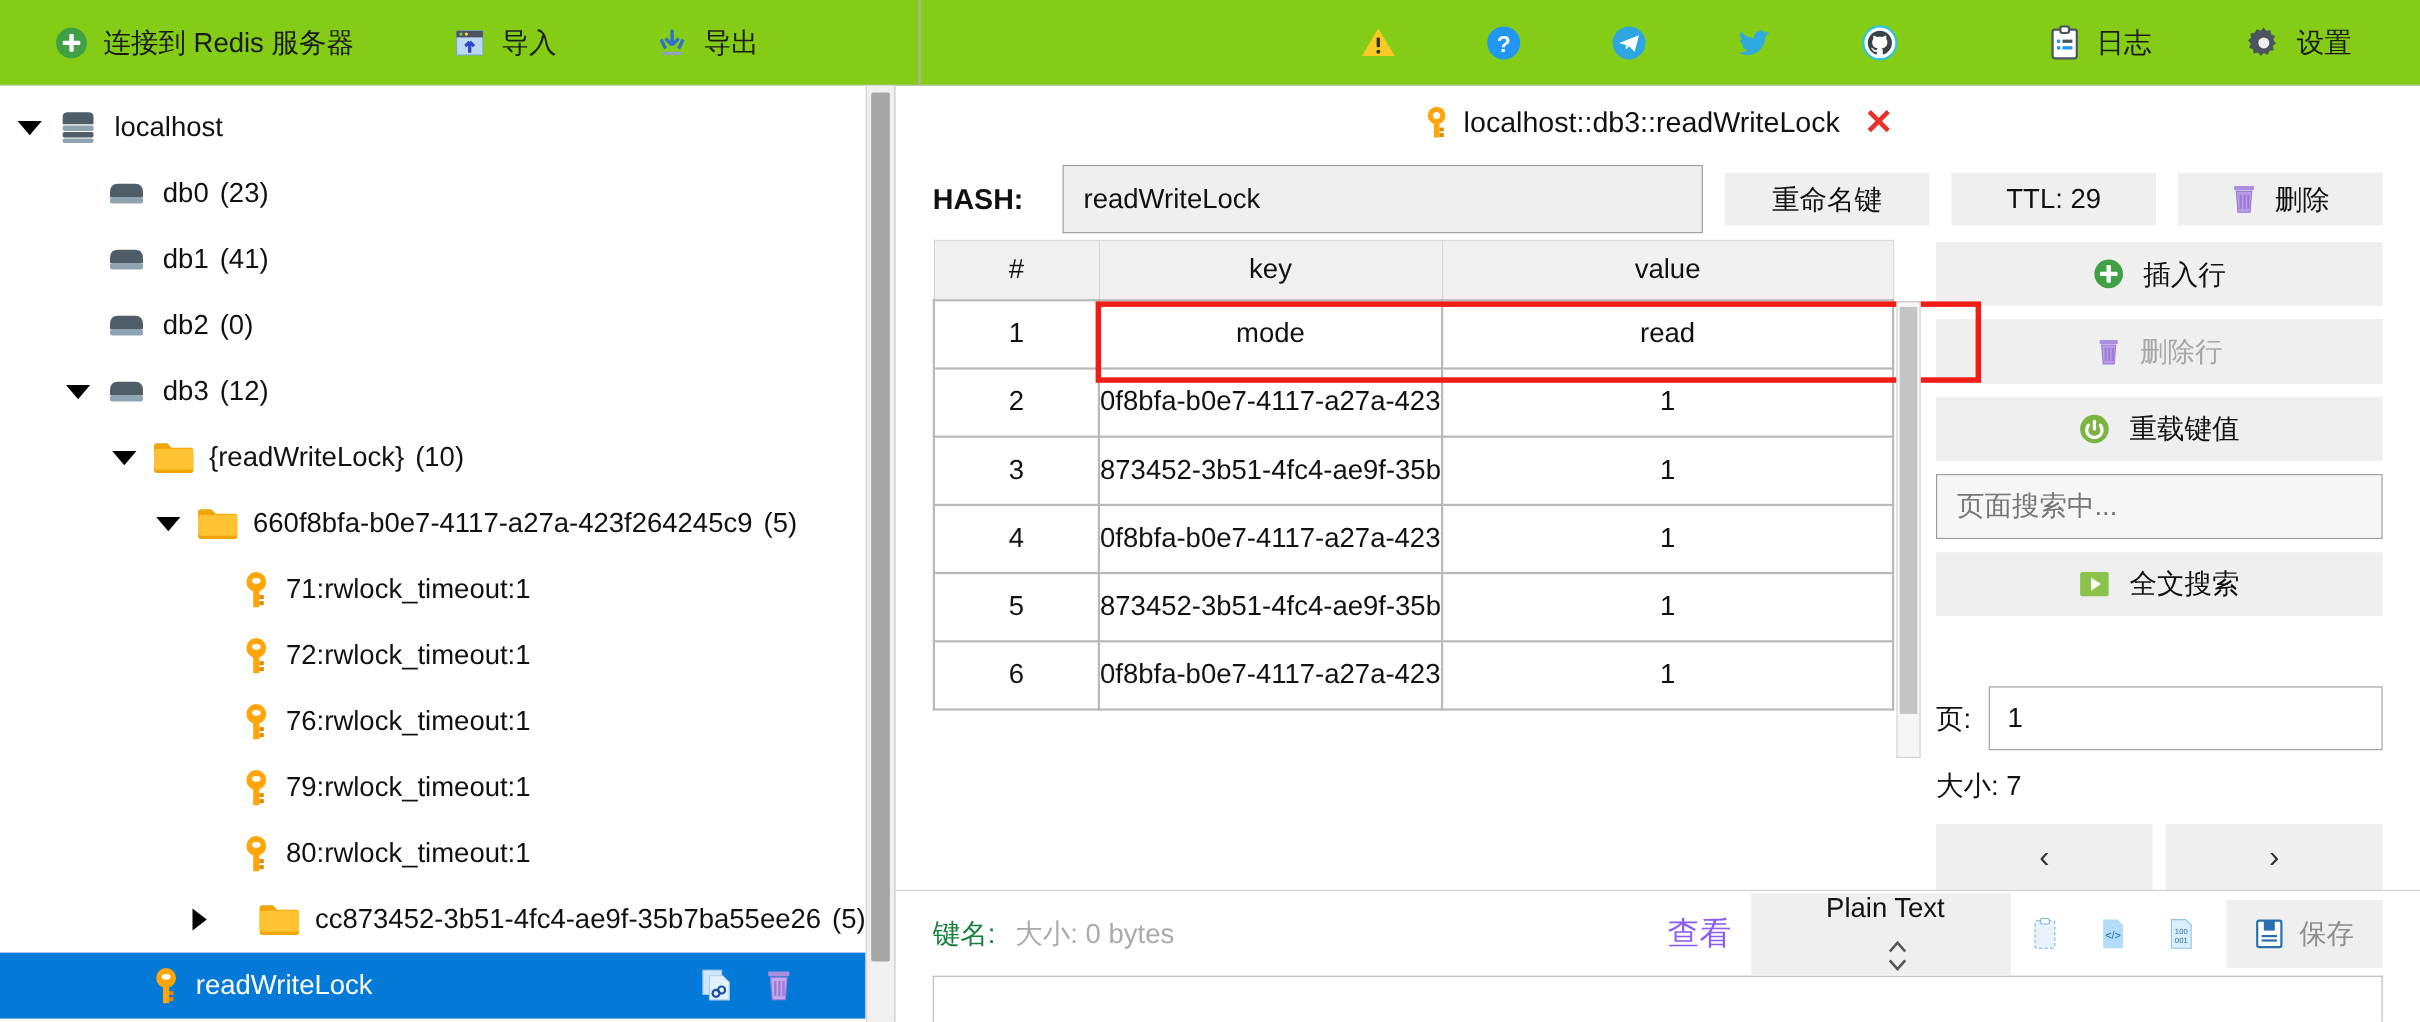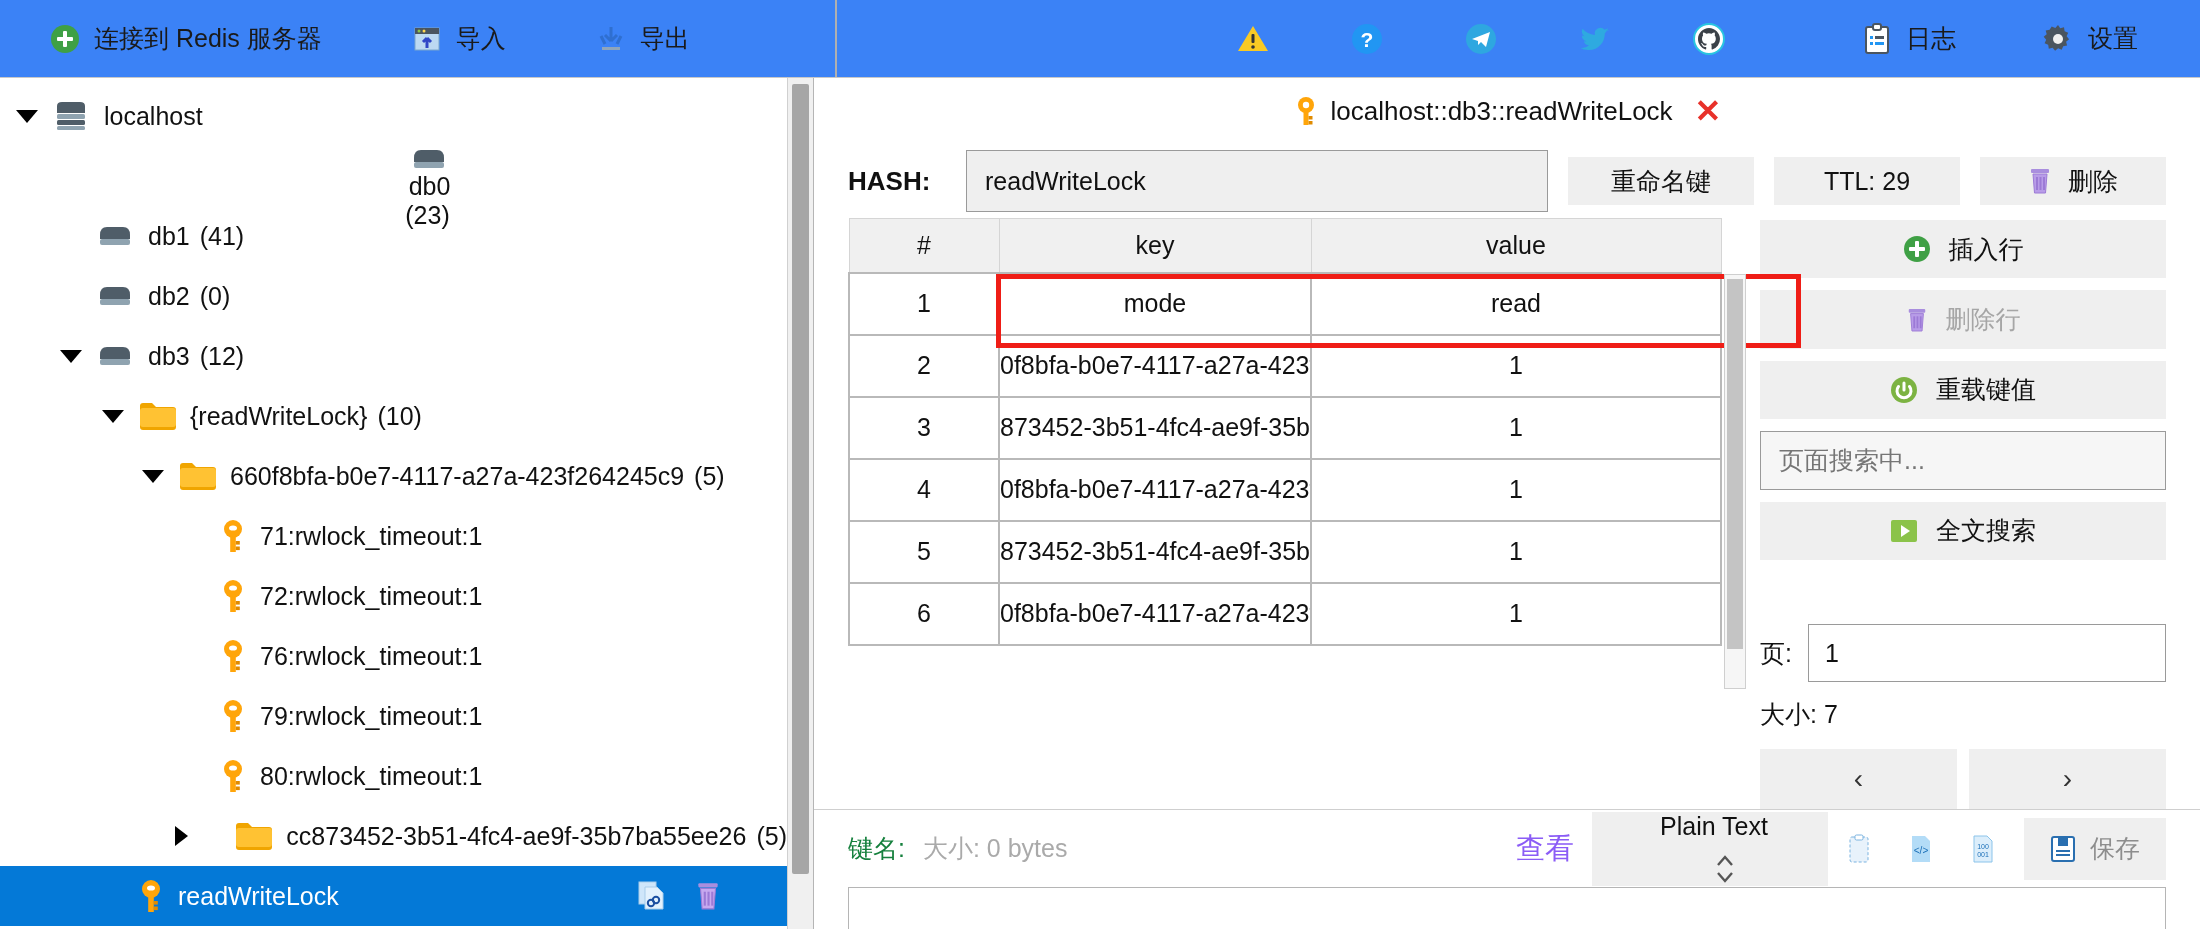--- a/index.html
+++ b/index.html
@@ -7,21 +7,21 @@
     width: 2200px; height: 929px;
     font-family: "Liberation Sans", sans-serif;
     background: #ffffff;
     overflow: hidden;
   }
   #app { position: relative; width: 2200px; height: 929px; display: flex; flex-direction: column; }
 
   
   .toolbar {
     height: 78px; min-height: 78px;
-    background: #3b82f6;
+    background: #84cc16;
     border-bottom: 1px solid #c8c8c8;
     display: flex; align-items: center;
     position: relative;
     gap: 21px;
   }
   .tb-left { width: 814px; display: flex; align-items: center; height: 100%; }
   .tb-sep { width: 2px; height: 100%; background: #b0b0b0; }
   .tb-mid { flex: 1; display: flex; align-items: center; height: 100%; padding-left: 350px; }
   .tb-right { display: flex; align-items: center; height: 100%; padding-right: 40px; }
 
@@ -311,21 +311,21 @@
           <div class="tree-row" style="padding-left: 14px;">
             <span class="arrow down"></span>
             <span class="ico" style="margin-left: 12px;"><svg width="38" height="36" viewBox="0 0 38 36">
                 <path d="M5 8 q0-4 5-4 h18 q5 0 5 4 v7 h-28 Z" fill="#4f5d68"></path>
                 <rect x="5" y="16" width="28" height="5" rx="1.5" fill="#8fa3b0"></rect>
                 <rect x="5" y="22" width="28" height="5" rx="1.5" fill="#4f5d68"></rect>
                 <rect x="5" y="28" width="28" height="4" rx="1.5" fill="#8fa3b0"></rect>
               </svg></span>
             <span class="t-label">localhost</span>
           </div>
-          <div class="tree-row" style="padding-left: 58px; flex-direction: column;">
+          <div class="tree-row" style="padding-left: 58px;">
             <span class="arrow none"></span>
             <span class="ico" style="margin-left: 12px;"><svg width="38" height="26" viewBox="0 0 38 26">
                 <path d="M4 12 q0-8 7-8 h16 q7 0 7 8 v4 h-30 Z" fill="#4f5d68"></path>
                 <rect x="4" y="16" width="30" height="6" rx="2" fill="#8fa3b0"></rect>
               </svg></span>
             <span class="t-label">db0</span>
             <span class="t-count">(23)</span>
           </div>
           <div class="tree-row" style="padding-left: 58px;">
             <span class="arrow none"></span>

